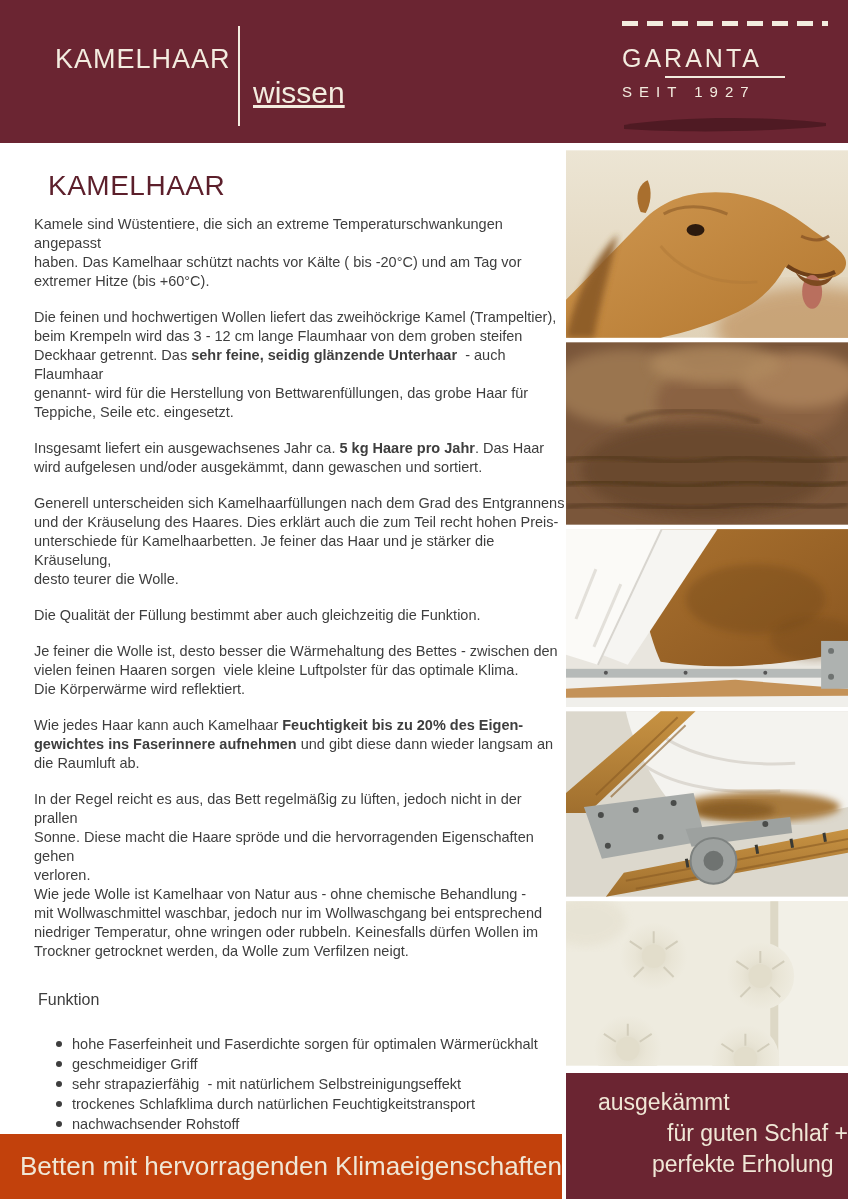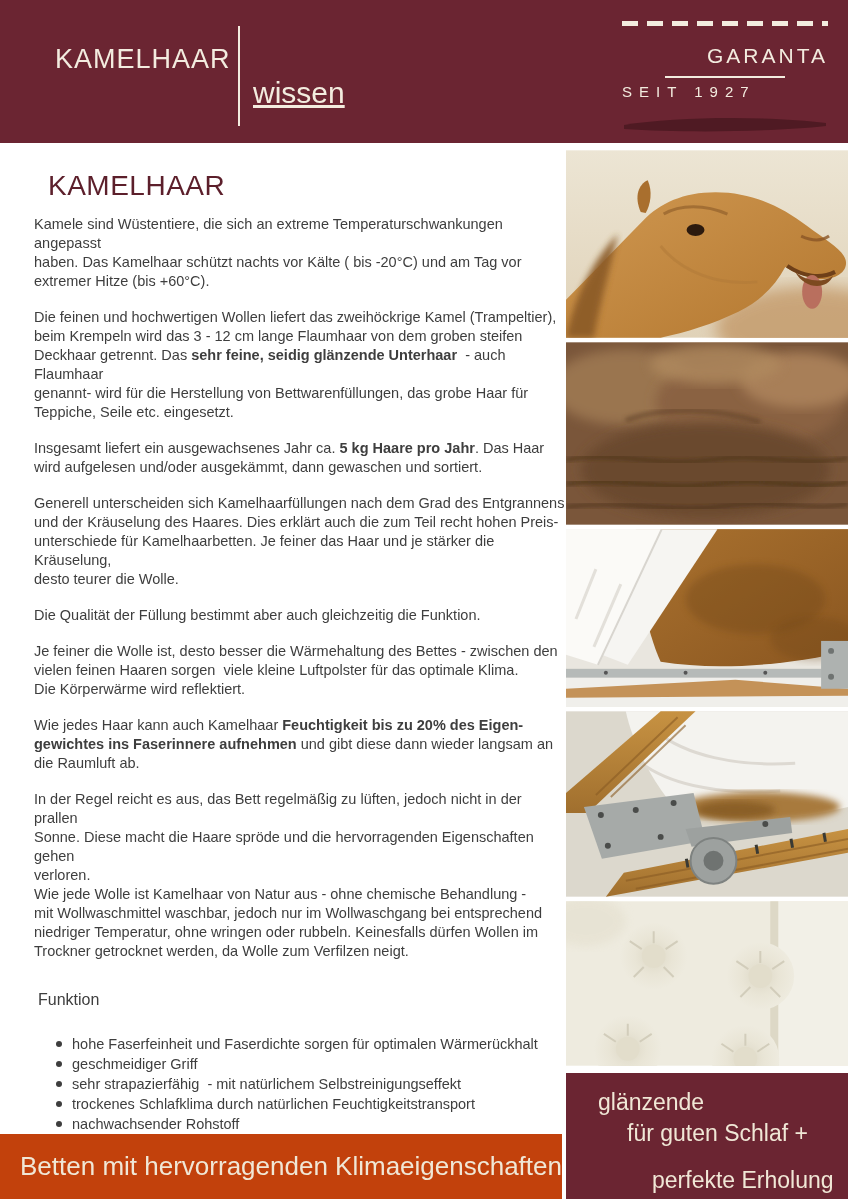--- a/index.html
+++ b/index.html
@@ -7,22 +7,22 @@
   .page{position:relative;width:848px;height:1199px;background:#ffffff;overflow:hidden;}
 
   
   .header{position:absolute;left:0;top:0;width:848px;height:143px;background:#6b2532;}
   .brand-title{position:absolute;left:55px;top:44px;font-size:27px;letter-spacing:1px;color:#f3ecdf;}
   .brand-divider{position:absolute;left:238px;top:26px;width:2px;height:100px;background:#f3ecdf;}
   .brand-subtitle{position:absolute;left:253px;top:76px;font-size:30px;color:#f3ecdf;text-decoration:underline;}
   .logo{position:absolute;left:622px;top:0;width:206px;height:143px;}
   .logo-dashes{position:absolute;left:0;top:21px;width:206px;height:5px;
     background:repeating-linear-gradient(90deg,#f3ecdf 0 16px,transparent 16px 25px);}
-  .logo-name{position:absolute;left:0;top:44px;width:206px;text-align:right;
-    font-size:21px;letter-spacing:3px;color:#f3ecdf;}
+  .logo-name{position:absolute;left:0;top:44px;width:206px;text-align:left;
+    font-size:25px;letter-spacing:3px;color:#f3ecdf;}
   .logo-underline{position:absolute;left:43px;top:76px;width:120px;height:2px;background:#f3ecdf;}
   .logo-tagline{position:absolute;left:0;top:83px;width:206px;
     font-size:15px;letter-spacing:7px;color:#f3ecdf;}
   .logo-swoosh{position:absolute;left:0;top:113px;}
 
   
   .main{position:absolute;left:34px;top:170px;width:535px;color:#3e3e3e;}
   .main h1{margin:0 0 13px 14px;font-size:28px;font-weight:normal;letter-spacing:.5px;color:#5c1f2b;}
   .main p{margin:0 0 17px 0;font-size:14.5px;line-height:19px;white-space:pre-wrap;}
   .main p .b{font-weight:bold;}
@@ -35,21 +35,21 @@
   .photos{position:absolute;left:566px;top:150px;width:282px;}
   .photo{display:block;margin:0 0 4px 0;line-height:0;}
   .photo svg{display:block;}
 
   
   .footer-bar{position:absolute;left:0;top:1134px;width:562px;height:65px;background:#c2410c;}
   .footer-bar span{display:block;padding-left:20px;line-height:64px;font-size:26px;color:#f0e7d6;}
   .footer-box{position:absolute;left:566px;top:1073px;width:282px;height:126px;background:#6b2532;color:#f0e7d6;}
   .footer-box .line{font-size:23px;line-height:31px;}
   .footer-box .l0{margin:14px 0 0 32px;}
-  .footer-box .l1{margin:0 0 16px 61px;}
+  .footer-box .l1{margin:0 0 0 61px;text-align:right;}
   .footer-box .l2{margin:0 0 4px 86px;}
 </style>
 </head>
 <body>
 
 <div class="page">
 
   <div class="header">
     <div class="brand-title">KAMELHAAR</div>
     <div class="brand-divider"></div>
@@ -275,18 +275,18 @@
         <ellipse cx="20" cy="20" rx="40" ry="25" fill="#e4dfce" opacity=".6" filter="url(#b5)"></ellipse>
       </svg>
     </figure>
   </div>
 
   <div class="footer-bar">
     <span>Betten mit hervorragenden Klimaeigenschaften</span>
   </div>
 
   <div class="footer-box">
-    <div class="line l0">glänzende</div>
+    <div class="line l0">ausgekämmt</div>
     <div class="line l1">für guten Schlaf +</div>
     <div class="line l2">perfekte Erholung</div>
   </div>
 
 </div>
 
 </body></html>

